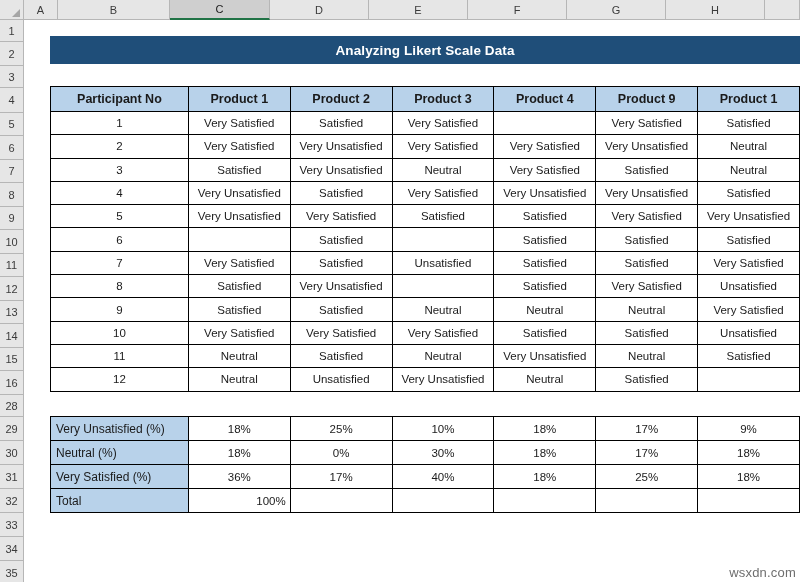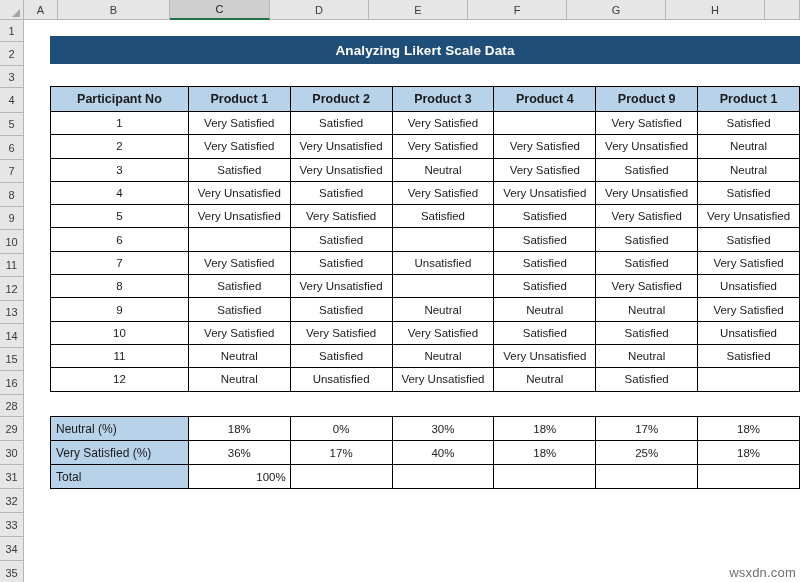--- a/index.html
+++ b/index.html
@@ -347,20 +347,29 @@
         <col style="width:134px">
         <col style="width:99px">
         <col style="width:99px">
         <col style="width:99px">
         <col style="width:99px">
         <col style="width:99px">
         <col style="width:99px">
       </colgroup>
       <tbody id="summary-table-body">
           <tr>
+            <td class="lbl-blue" style="height: 24px;">Very Unsatisfied (%)</td>
+            <td style="height: 24px;">18%</td>
+            <td style="height: 24px;">25%</td>
+            <td style="height: 24px;">10%</td>
+            <td style="height: 24px;">18%</td>
+            <td style="height: 24px;">17%</td>
+            <td style="height: 24px;">9%</td>
+          </tr>
+          <tr>
             <td class="lbl-blue" style="height: 24px;">Neutral (%)</td>
             <td style="height: 24px;">18%</td>
             <td style="height: 24px;">0%</td>
             <td style="height: 24px;">30%</td>
             <td style="height: 24px;">18%</td>
             <td style="height: 24px;">17%</td>
             <td style="height: 24px;">18%</td>
           </tr>
           <tr>
             <td class="lbl-blue" style="height: 24px;">Very Satisfied (%)</td>

